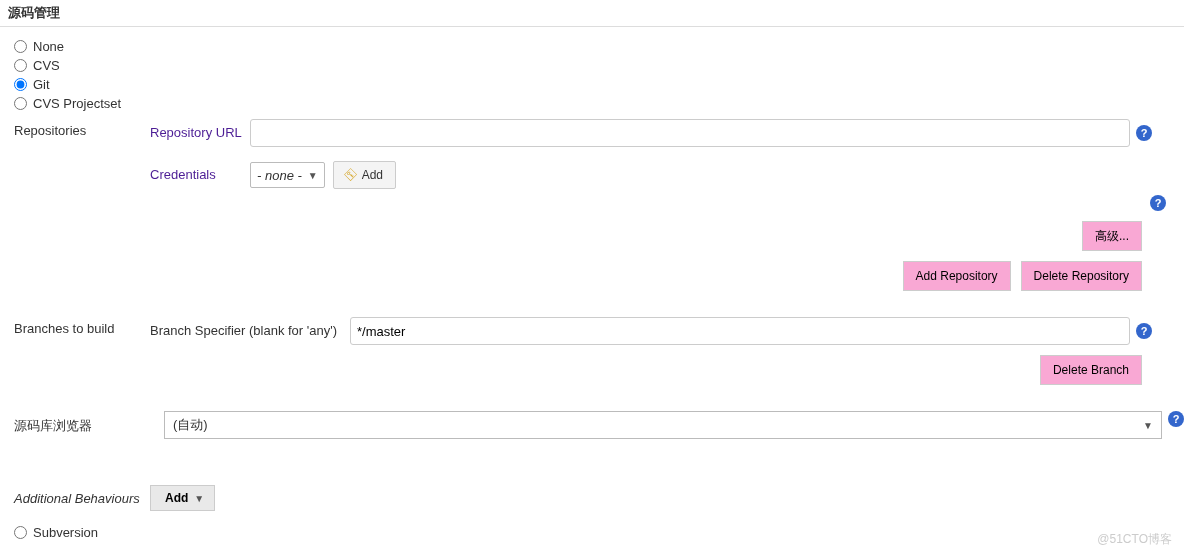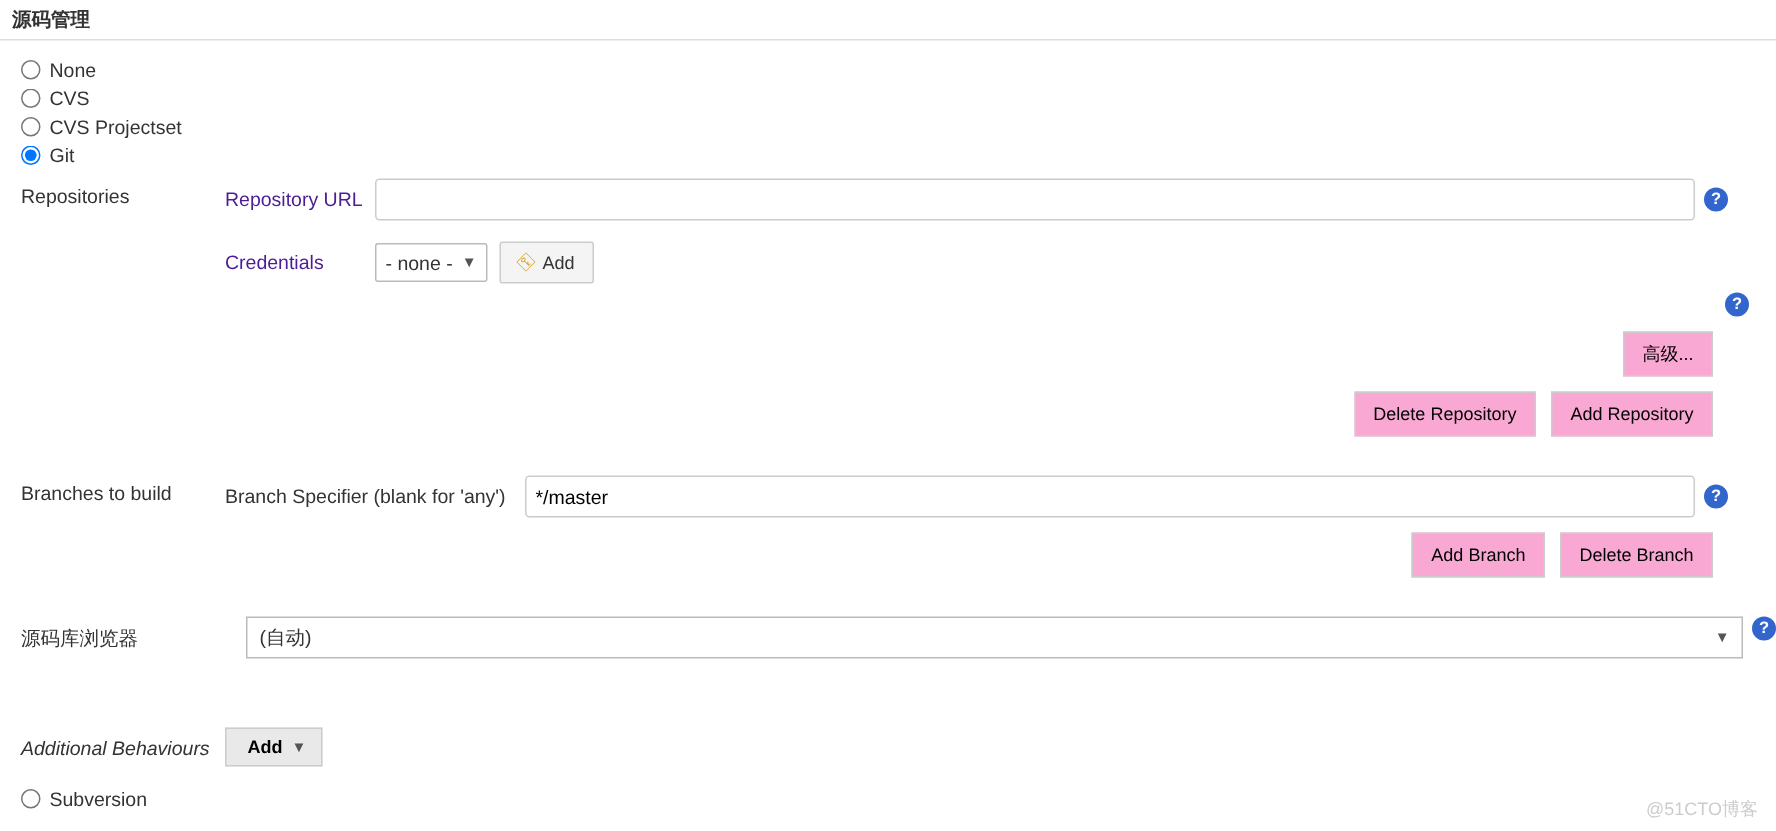--- a/index.html
+++ b/index.html
@@ -66,20 +66,21 @@
       font-size: 13px;
     }
     .select-wrap {
       display: inline-flex;
       align-items: center;
       border: 1px solid #bbb;
       height: 26px;
       padding: 0 6px;
       gap: 6px;
       border-radius: 2px;
+      font-style: italic;
     }
     .caret {
       font-size: 10px;
       color: #555;
     }
     .btn {
       display: inline-flex;
       align-items: center;
       gap: 6px;
       height: 28px;
@@ -205,26 +206,26 @@
 <div class="radio-block">
   <div class="radio-row">
     <input type="radio" name="scm" style="">
     <label>None</label>
   </div>
   <div class="radio-row">
     <input type="radio" name="scm" style="">
     <label>CVS</label>
   </div>
   <div class="radio-row">
+    <input type="radio" name="scm" checked="" style="">
+    <label>Git</label>
+  </div>
+  <div class="radio-row">
     <input type="radio" name="scm" style="">
     <label>CVS Projectset</label>
-  </div>
-  <div class="radio-row">
-    <input type="radio" name="scm" checked="" style="">
-    <label>Git</label>
   </div>
 </div>
 
 <div class="row">
   <div class="left-col">Repositories</div>
   <div class="sub-label-narrow">Repository URL</div>
   <div class="field-area">
     <div class="field-line">
       <input type="text" class="text-input" value="" style="">
       <span class="help-icon">?</span>
@@ -250,39 +251,38 @@
 </div>
 
 <div class="right-single">
   <span class="help-icon">?</span>
 </div>
 
 <div class="right-buttons" style="justify-content:flex-end;">
   <button class="btn-wide">高级...</button>
 </div>
 <div class="right-buttons">
+  <button class="btn-wide">Add Repository</button>
   <button class="btn-wide">Delete Repository</button>
-  <button class="btn-wide">Add Repository</button>
 </div>
 
 <div class="spacer"></div>
 
 <div class="row">
   <div class="left-col">Branches to build</div>
   <div class="sub-label">Branch Specifier (blank for 'any')</div>
   <div class="field-area">
     <div class="field-line">
       <input type="text" class="text-input" style="max-width: 780px;" value="*/master">
       <span class="help-icon">?</span>
     </div>
   </div>
 </div>
 
 <div class="right-buttons">
-  <button class="btn-wide">Add Branch</button>
   <button class="btn-wide">Delete Branch</button>
 </div>
 
 <div class="spacer"></div>
 
 <div class="row">
   <div style="width:164px;padding-left:14px;padding-top:6px;">源码库浏览器</div>
   <div class="browser-wrap">
     <span>(自动)</span>
     <span class="caret">▼</span>

